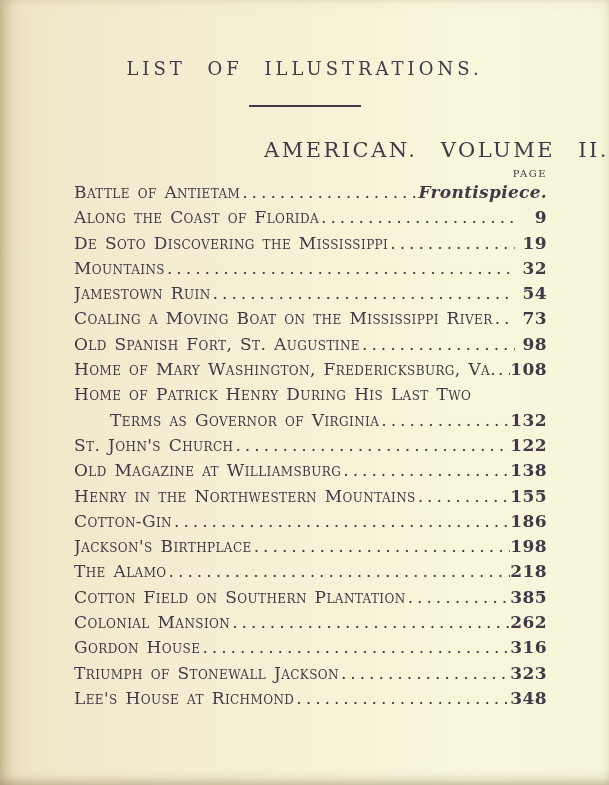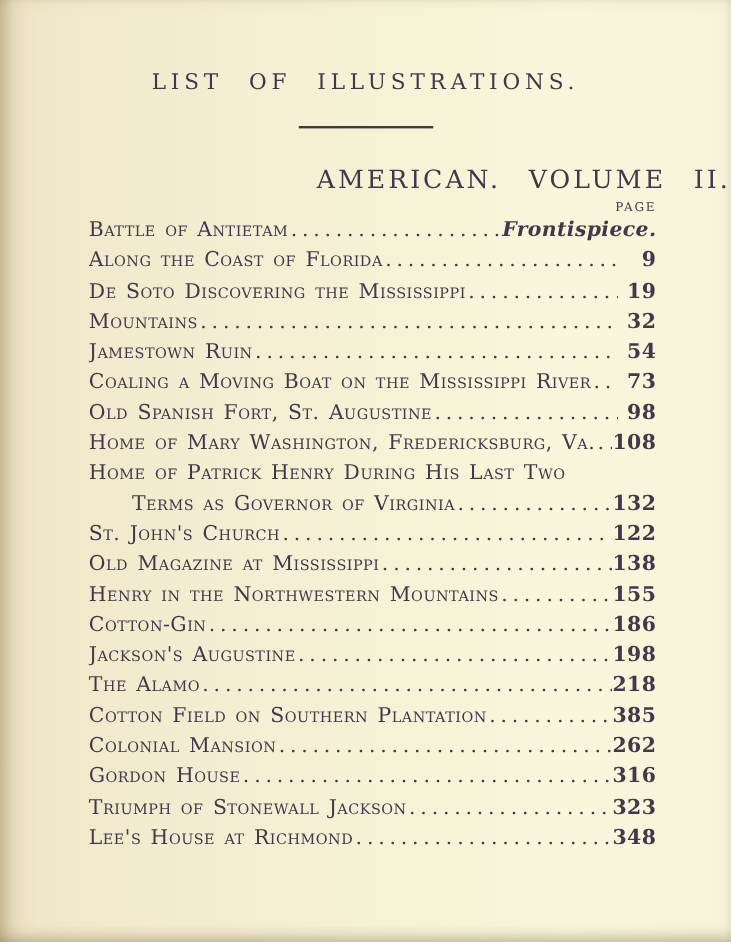--- a/index.html
+++ b/index.html
@@ -160,39 +160,39 @@
     <span class="pg">132</span>
   </div>
 
   <div class="row">
     <span class="t">St. John's Church</span>
     <span class="leader">......................................................................</span>
     <span class="pg">122</span>
   </div>
 
   <div class="row">
-    <span class="t">Old Magazine at Mississippi</span>
+    <span class="t">Old Magazine at Williamsburg</span>
     <span class="leader">......................................................................</span>
     <span class="pg">138</span>
   </div>
 
   <div class="row">
     <span class="t">Henry in the Northwestern Mountains</span>
     <span class="leader">......................................................................</span>
     <span class="pg">155</span>
   </div>
 
   <div class="row">
     <span class="t">Cotton-Gin</span>
     <span class="leader">......................................................................</span>
     <span class="pg">186</span>
   </div>
 
   <div class="row">
-    <span class="t">Jackson's Augustine</span>
+    <span class="t">Jackson's Birthplace</span>
     <span class="leader">......................................................................</span>
     <span class="pg">198</span>
   </div>
 
   <div class="row">
     <span class="t">The Alamo</span>
     <span class="leader">......................................................................</span>
     <span class="pg">218</span>
   </div>
 

